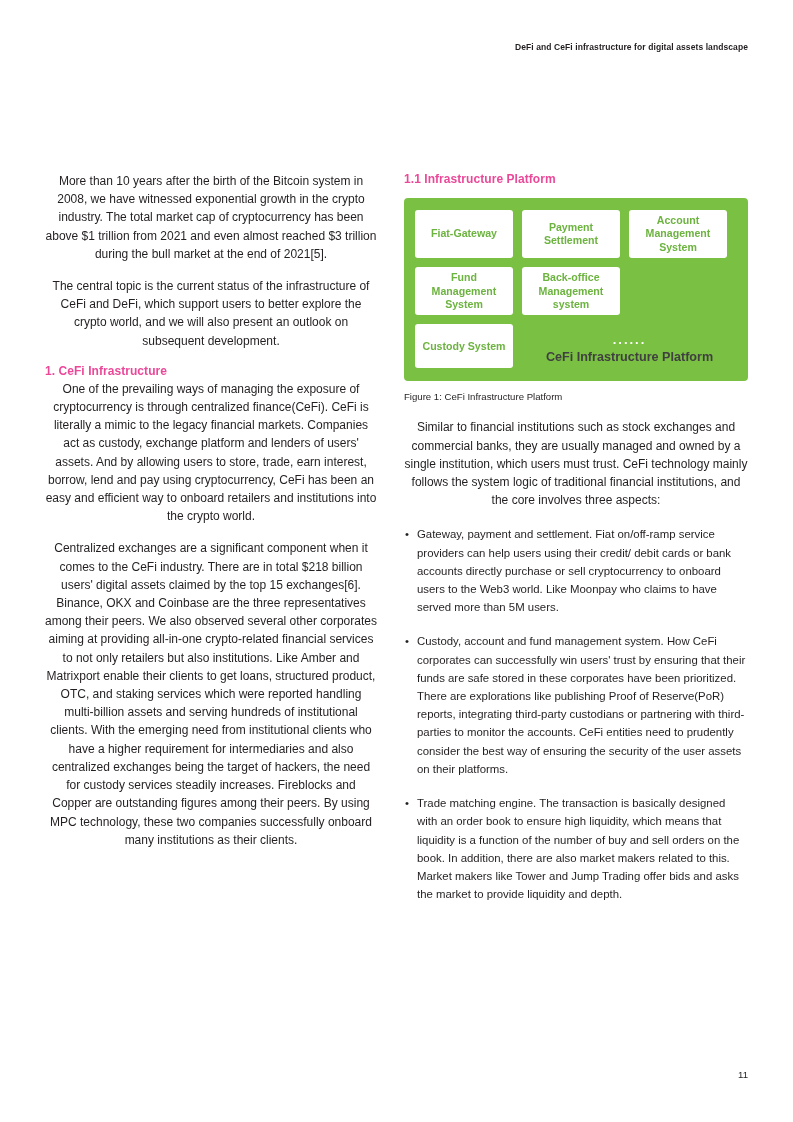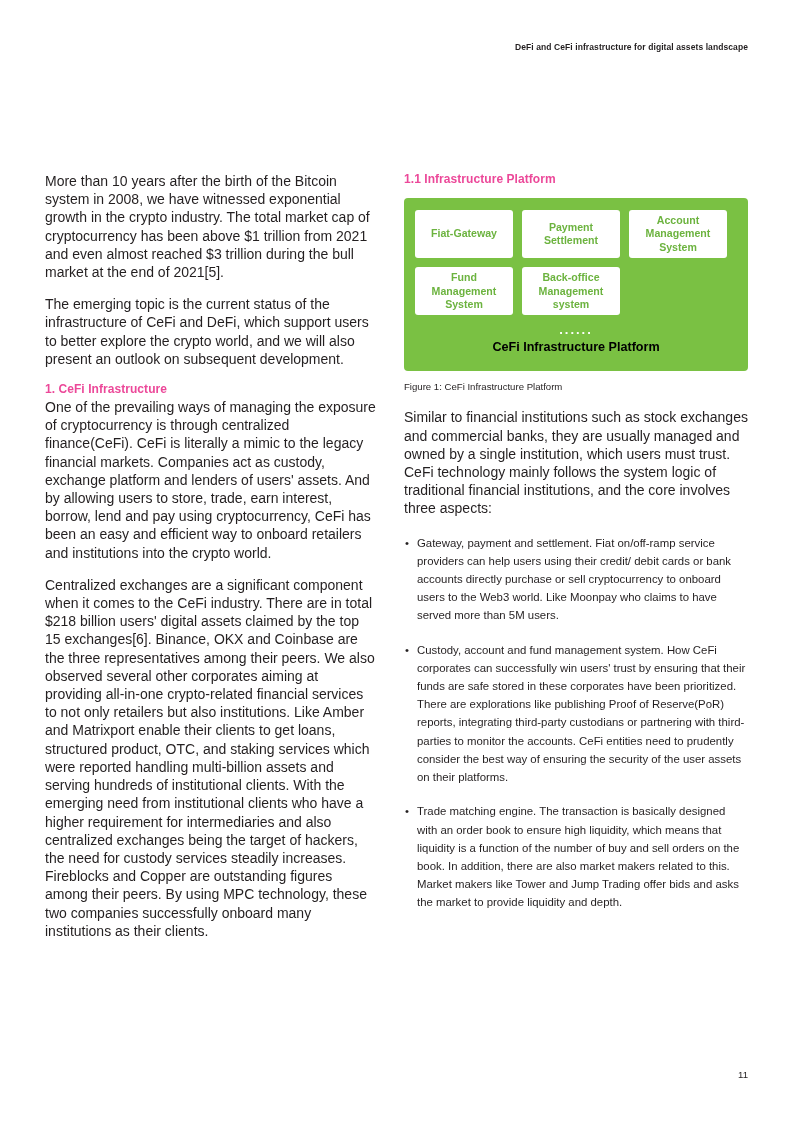--- a/index.html
+++ b/index.html
@@ -35,24 +35,25 @@
     top: 172px;
     width: 332px;
   }
   .col-right {
     position: absolute;
     left: 404px;
     top: 172px;
     width: 344px;
   }
   p.body {
-    font-size: 14px;
+    font-size: 12px;
     line-height: 18.2px;
     margin: 0 0 14px 0;
     color: #231f20;
+    text-align: center;
   }
   h2.heading {
     font-size: 12px;
     font-weight: bold;
     color: #ec4899;
     margin: 0 0 2px 0;
     letter-spacing: 0.005em;
   }
   h2.heading.sub {
     margin-top: 0;
@@ -107,21 +108,21 @@
   .fig-dots {
     font-size: 13px;
     line-height: 11px;
     letter-spacing: 2px;
     color: #ffffff;
     font-weight: bold;
   }
   .fig-title {
     font-size: 12.6px;
     font-weight: bold;
-    color: #000000;
+    color: #404040;
     margin-top: 5px;
   }
   .fig-caption {
     font-size: 9.6px;
     color: #231f20;
     margin: 0 0 16px 0;
   }
   ul.bullets {
     list-style: none;
     margin: 0;
@@ -153,38 +154,39 @@
 </style>
 </head>
 <body>
 
 <div class="page">
 
   <div class="running-head">DeFi and CeFi infrastructure for digital assets landscape</div>
 
   <div class="col-left">
     <p class="body">More than 10 years after the birth of the Bitcoin system in 2008, we have witnessed exponential growth in the crypto industry. The total market cap of cryptocurrency has been above $1 trillion from 2021 and even almost reached $3 trillion during the bull market at the end of 2021[5].</p>
-    <p class="body">The emerging topic is the current status of the infrastructure of CeFi and DeFi, which support users to better explore the crypto world, and we will also present an outlook on subsequent development.</p>
+    <p class="body">The central topic is the current status of the infrastructure of CeFi and DeFi, which support users to better explore the crypto world, and we will also present an outlook on subsequent development.</p>
     <h2 class="heading">1. CeFi Infrastructure</h2>
     <p class="body tight">One of the prevailing ways of managing the exposure of cryptocurrency is through centralized finance(CeFi). CeFi is literally a mimic to the legacy financial markets. Companies act as custody, exchange platform and lenders of users' assets. And by allowing users to store, trade, earn interest, borrow, lend and pay using cryptocurrency, CeFi has been an easy and efficient way to onboard retailers and institutions into the crypto world.</p>
     <p class="body">Centralized exchanges are a significant component when it comes to the CeFi industry. There are in total $218 billion users' digital assets claimed by the top 15 exchanges[6]. Binance, OKX and Coinbase are the three representatives among their peers. We also observed several other corporates aiming at providing all-in-one crypto-related financial services to not only retailers but also institutions. Like Amber and Matrixport enable their clients to get loans, structured product, OTC, and staking services which were reported handling multi-billion assets and serving hundreds of institutional clients. With the emerging need from institutional clients who have a higher requirement for intermediaries and also centralized exchanges being the target of hackers, the need for custody services steadily increases. Fireblocks and Copper are outstanding figures among their peers. By using MPC technology, these two companies successfully onboard many institutions as their clients.</p>
   </div>
 
   <div class="col-right">
     <h2 class="heading sub">1.1 Infrastructure Platform</h2>
 
     <div class="figure">
       <div class="fig-grid">
         <div class="fig-box">Fiat-Gateway</div>
         <div class="fig-box">Payment Settlement</div>
         <div class="fig-box">Account Management System</div>
         <div class="fig-box">Fund Management System</div>
         <div class="fig-box">Back-office Management system</div>
       </div>
       <div class="fig-lastrow">
+        <div class="fig-box">Custody System</div>
         <div class="fig-caption-inner">
           <div class="fig-dots">......</div>
           <div class="fig-title">CeFi Infrastructure Platform</div>
         </div>
       </div>
     </div>
 
     <p class="fig-caption">Figure 1: CeFi Infrastructure Platform</p>
 
     <p class="body">Similar to financial institutions such as stock exchanges and commercial banks, they are usually managed and owned by a single institution, which users must trust. CeFi technology mainly follows the system logic of traditional financial institutions, and the core involves three aspects:</p>

